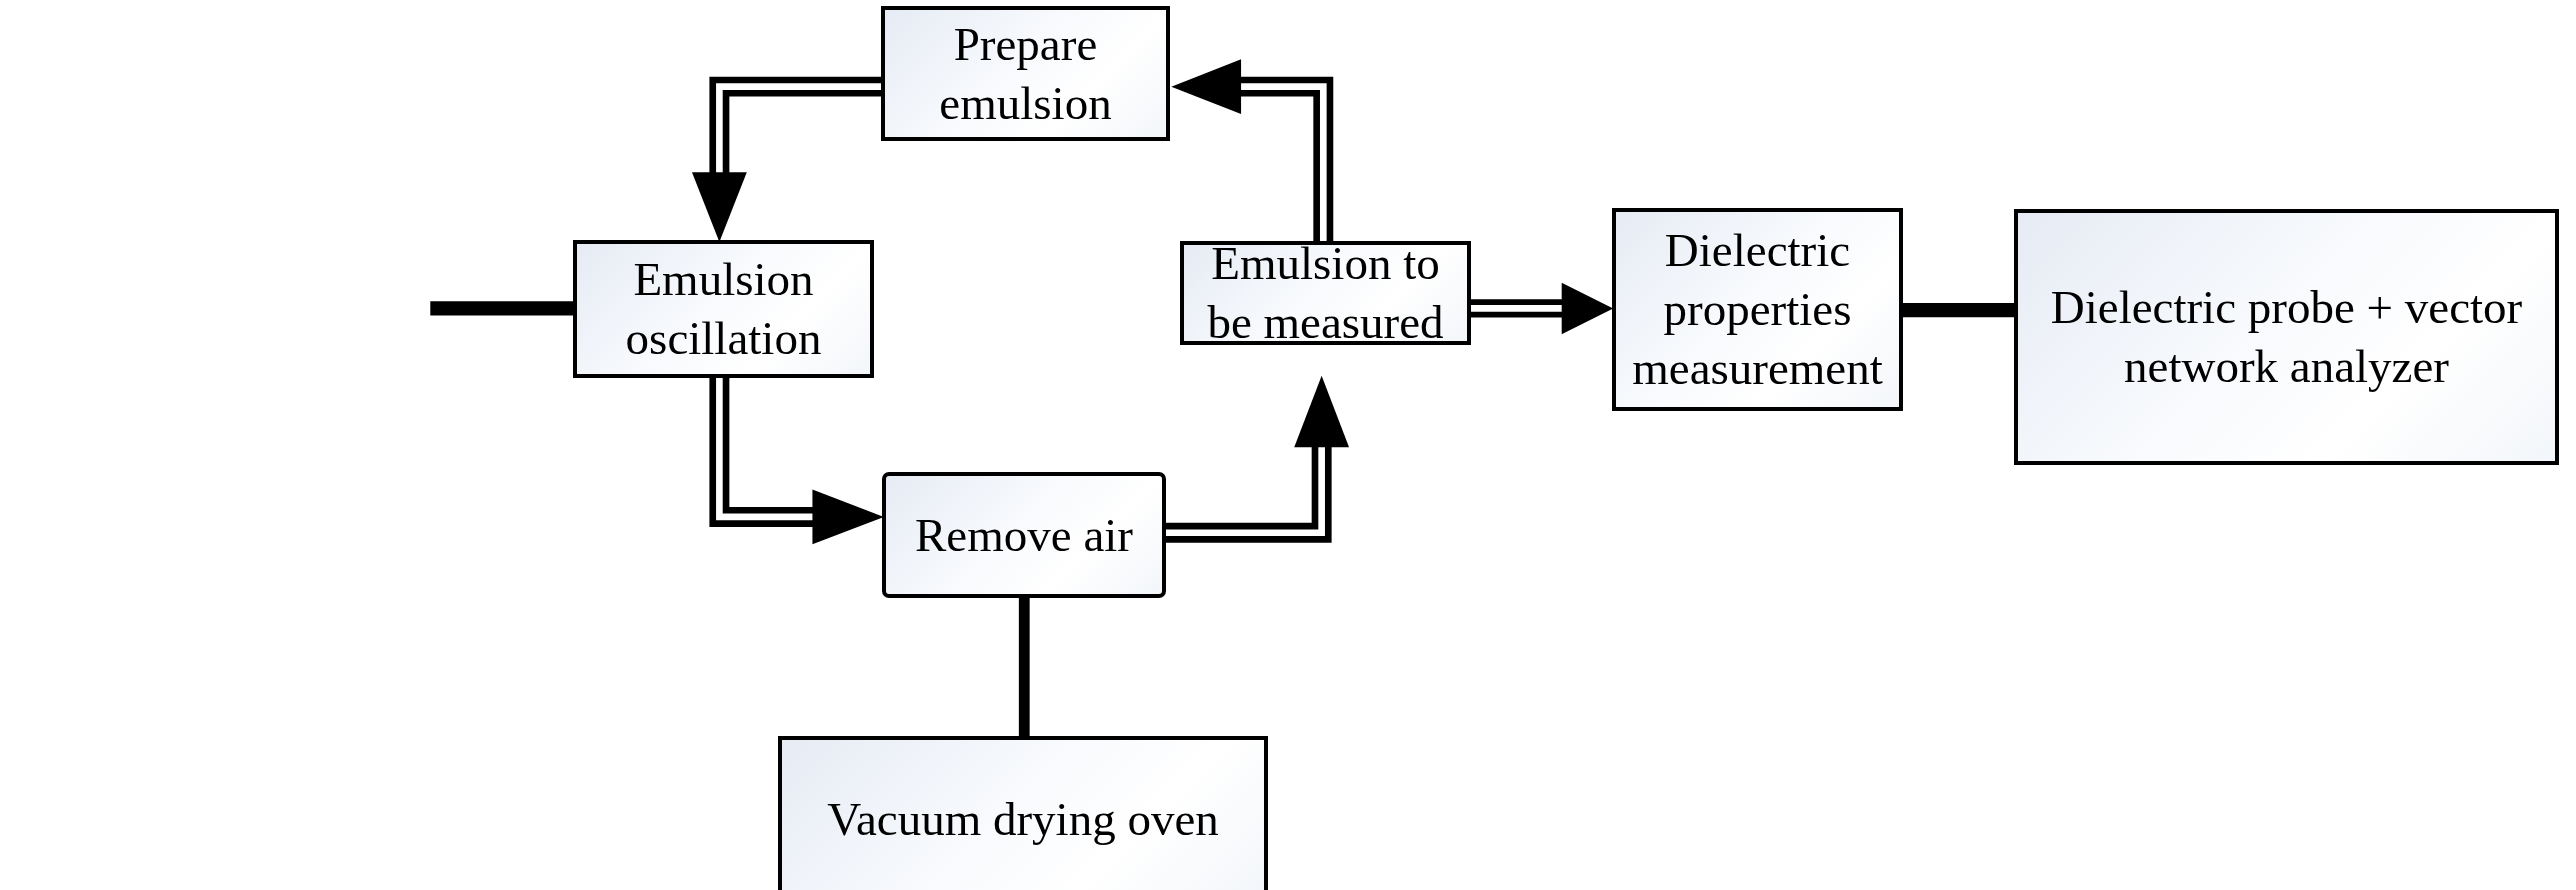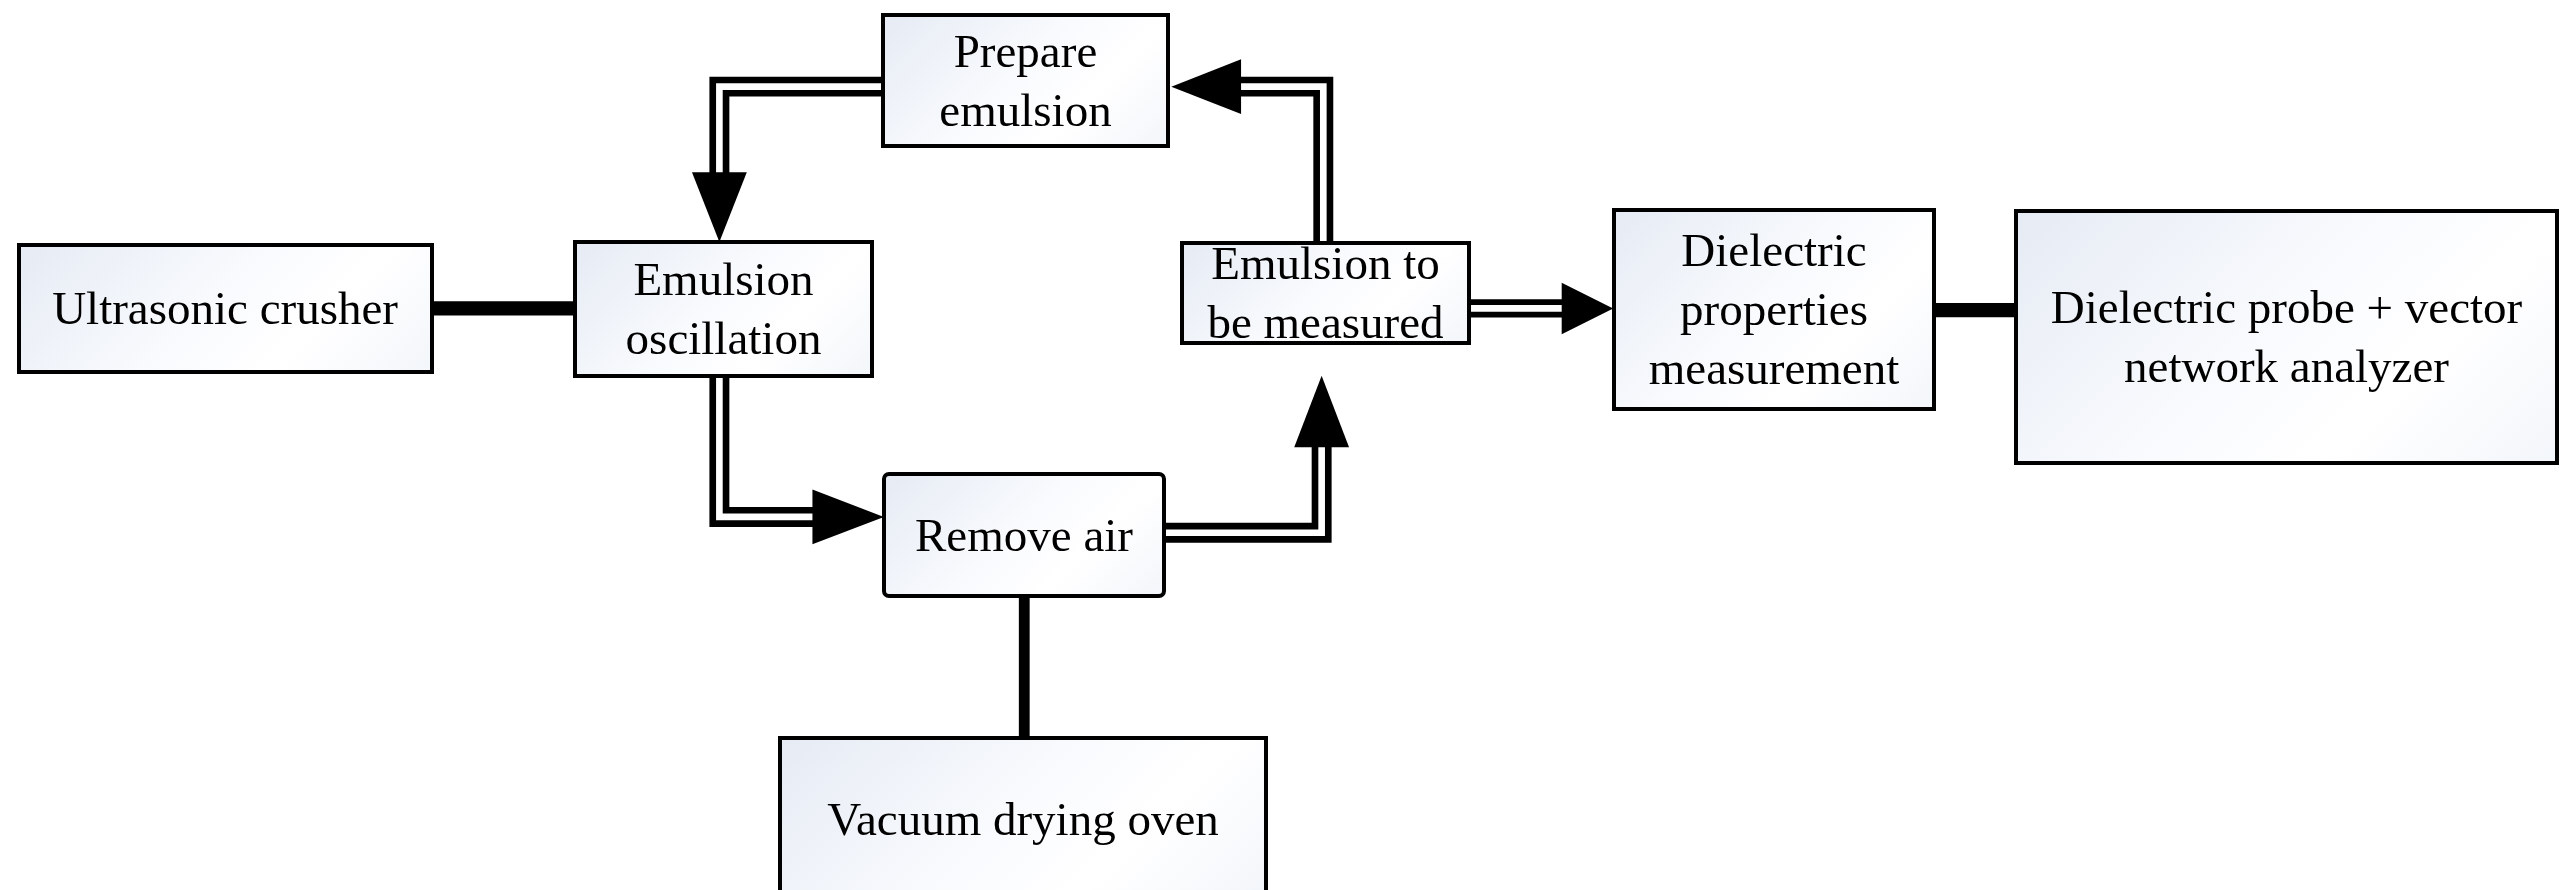--- a/index.html
+++ b/index.html
@@ -35,24 +35,24 @@
   }
   .node .label {
     white-space: pre-line;
     font-size: 47px;
     line-height: 1.25;
     color: #000000;
   }
   
   #node-ultrasonic      { left: 16.6px;   top: 243px; width: 417px; height: 131px; }
   #node-oscillation     { left: 573px;  top: 240px; width: 301px; height: 138px; }
-  #node-prepare         { left: 881px; top: 13px;  width: 289px; height: 135px; }
+  #node-prepare         { left: 881px; top: 6px;  width: 289px; height: 135px; }
   #node-remove-air      { left: 882px; top: 472px; width: 284px; height: 126px; border-radius: 7px; }
   #node-to-be-measured  { left: 1180px; top: 241px; width: 291px; height: 104px; }
-  #node-dielectric-meas { left: 1612px; top: 208px; width: 324px; height: 203px; }
+  #node-dielectric-meas { left: 1612px; top: 208px; width: 291px; height: 203px; }
   #node-probe-vna       { left: 2014px; top: 209px; width: 545px; height: 256px; }
   #node-vacuum-oven     { left: 778px;  top: 736px; width: 490px; height: 166px; }
 </style>
 </head>
 <body>
 
 <div id="canvas">
 
   <svg id="connector-layer" width="2576" height="891" viewBox="0 0 3101 1072" xmlns="http://www.w3.org/2000/svg">
 
@@ -81,23 +81,20 @@
       <path d="M 1768 371 L 1884 371" fill="none" stroke="#fff" stroke-width="8"></path>
     </g>
 
     <polygon points="866,291 833,207 899,207" fill="#000"></polygon>
     <polygon points="1064,622 978,589 978,655" fill="#000"></polygon>
     <polygon points="1591,452 1558,538 1624,538" fill="#000"></polygon>
     <polygon points="1410,104 1494,71 1494,137" fill="#000"></polygon>
     <polygon points="1942,371 1880,340 1880,402" fill="#000"></polygon>
   </svg>
 
-  <div class="node" id="node-ultrasonic">
-    <span class="label">Ultrasonic crusher</span>
-  </div>
 
   <div class="node" id="node-oscillation">
     <span class="label">Emulsion
 oscillation</span>
   </div>
 
   <div class="node" id="node-prepare">
     <span class="label">Prepare
 emulsion</span>
   </div>

